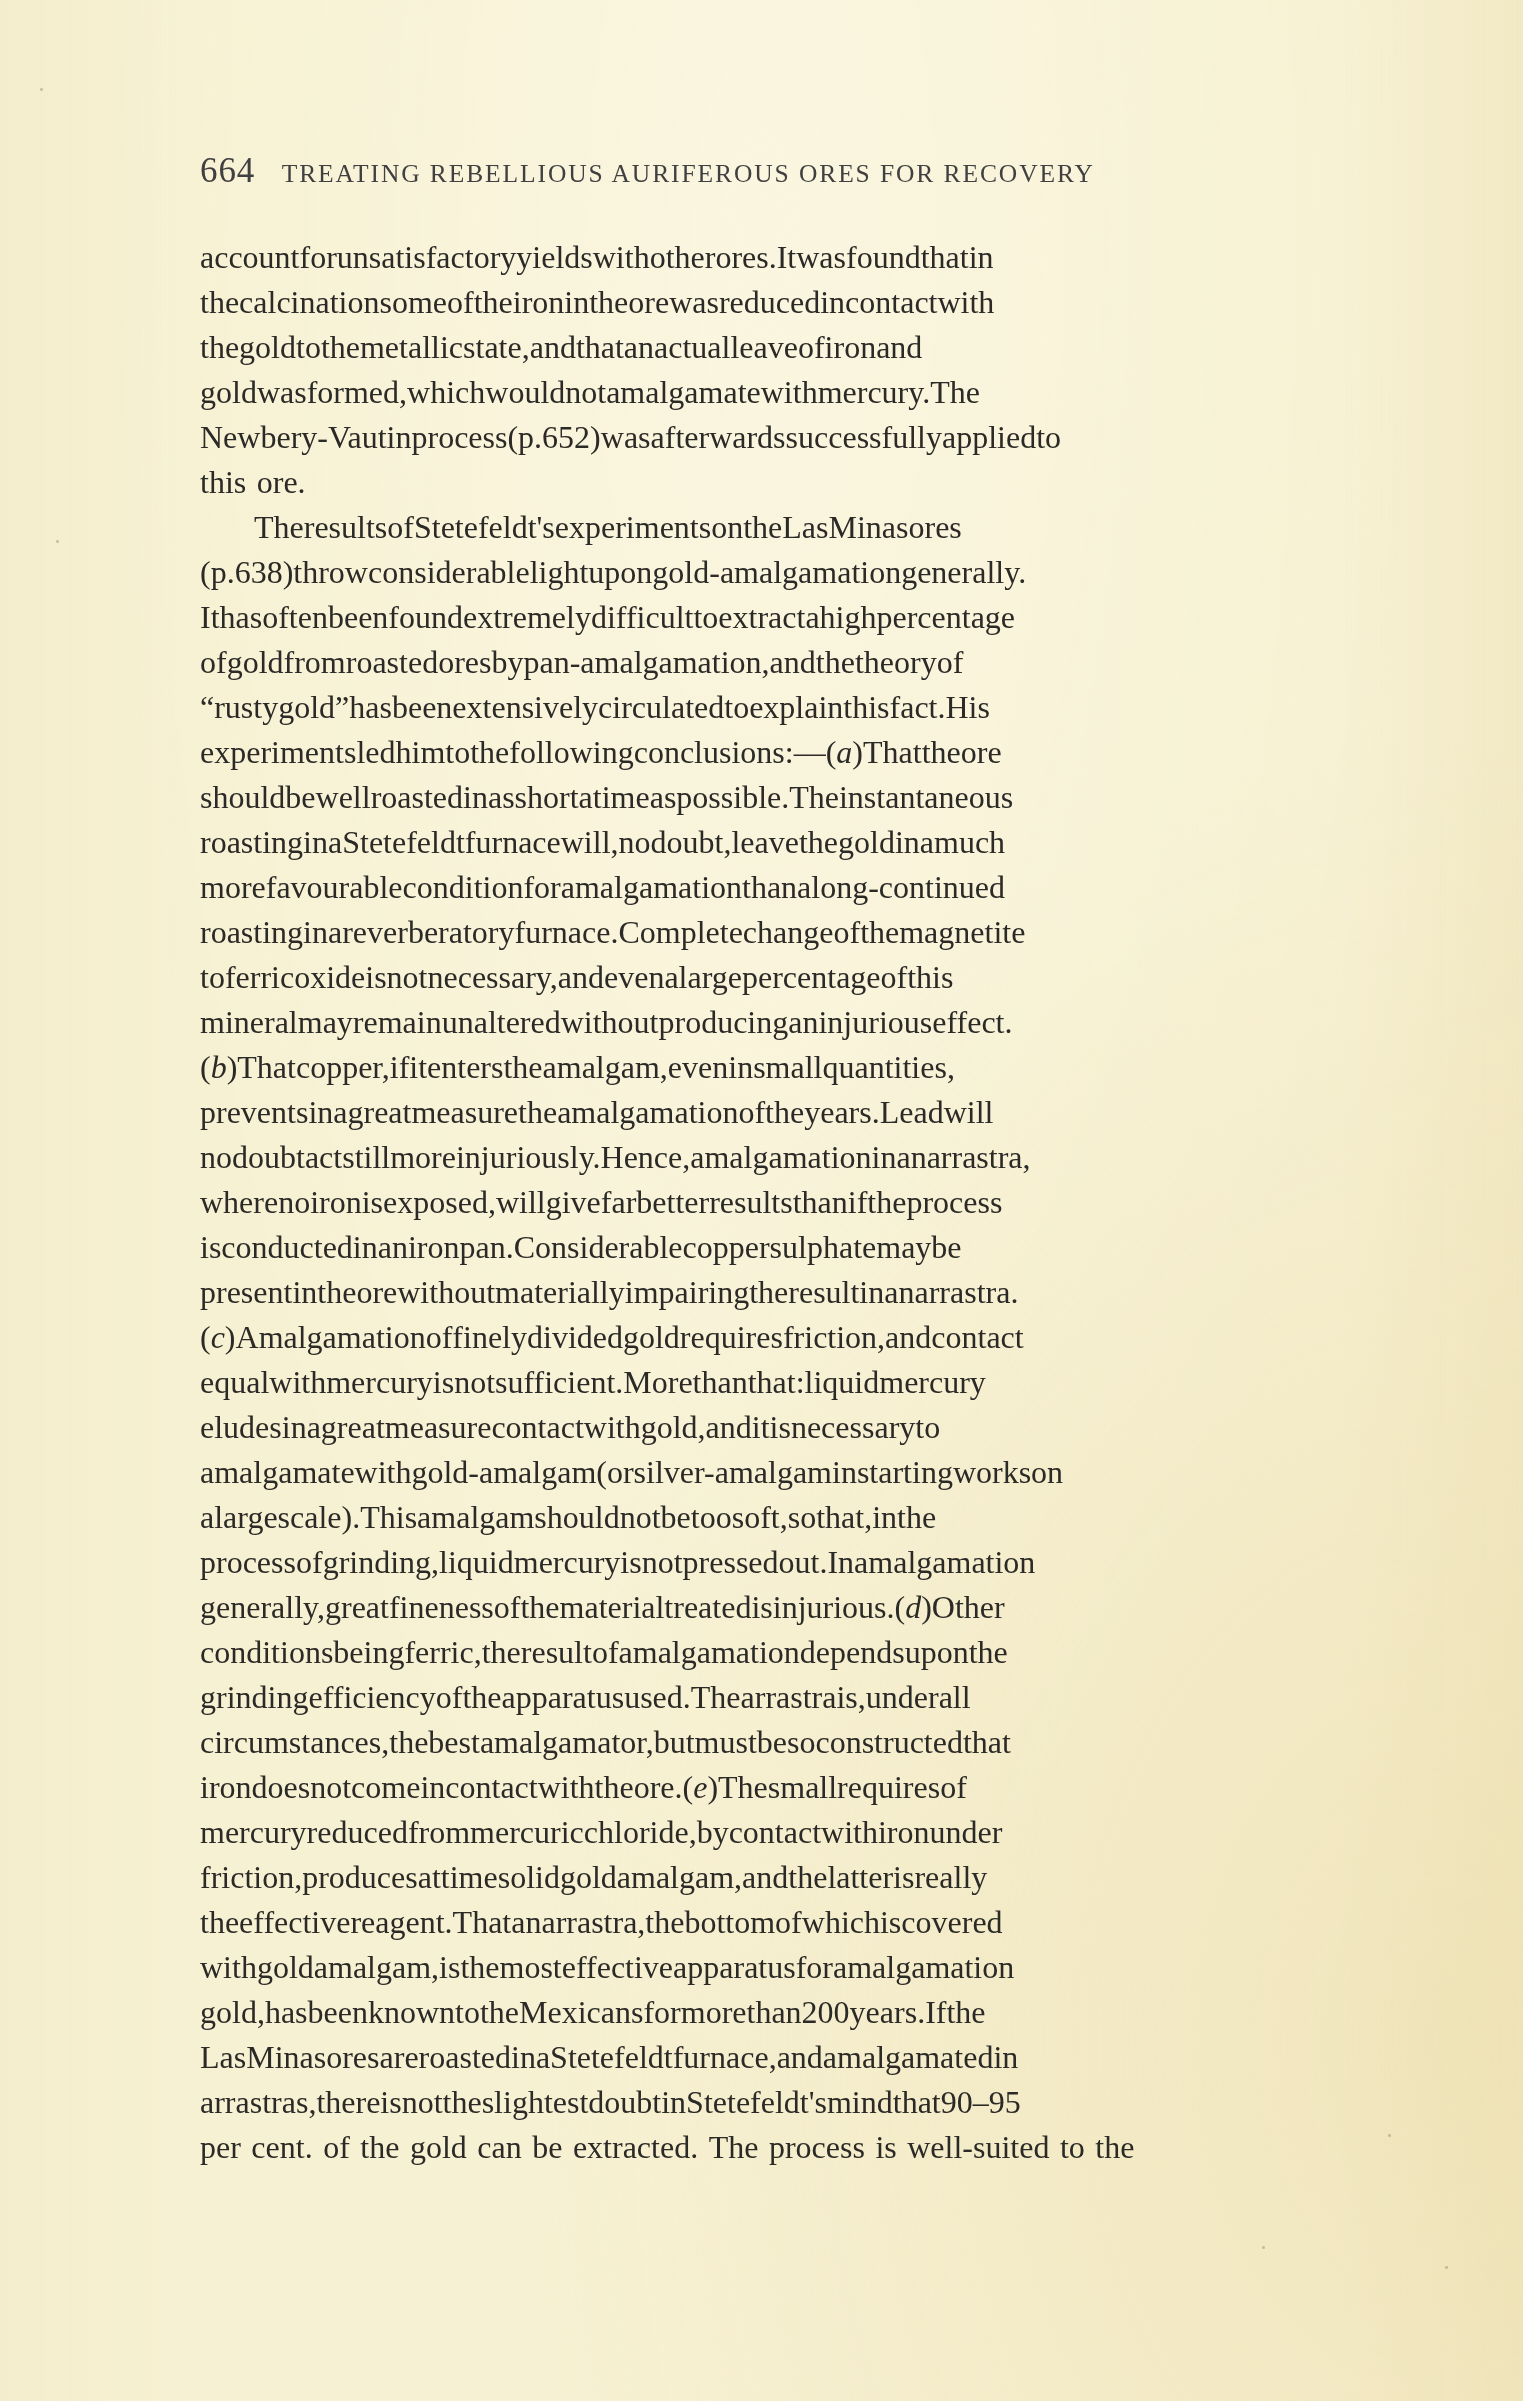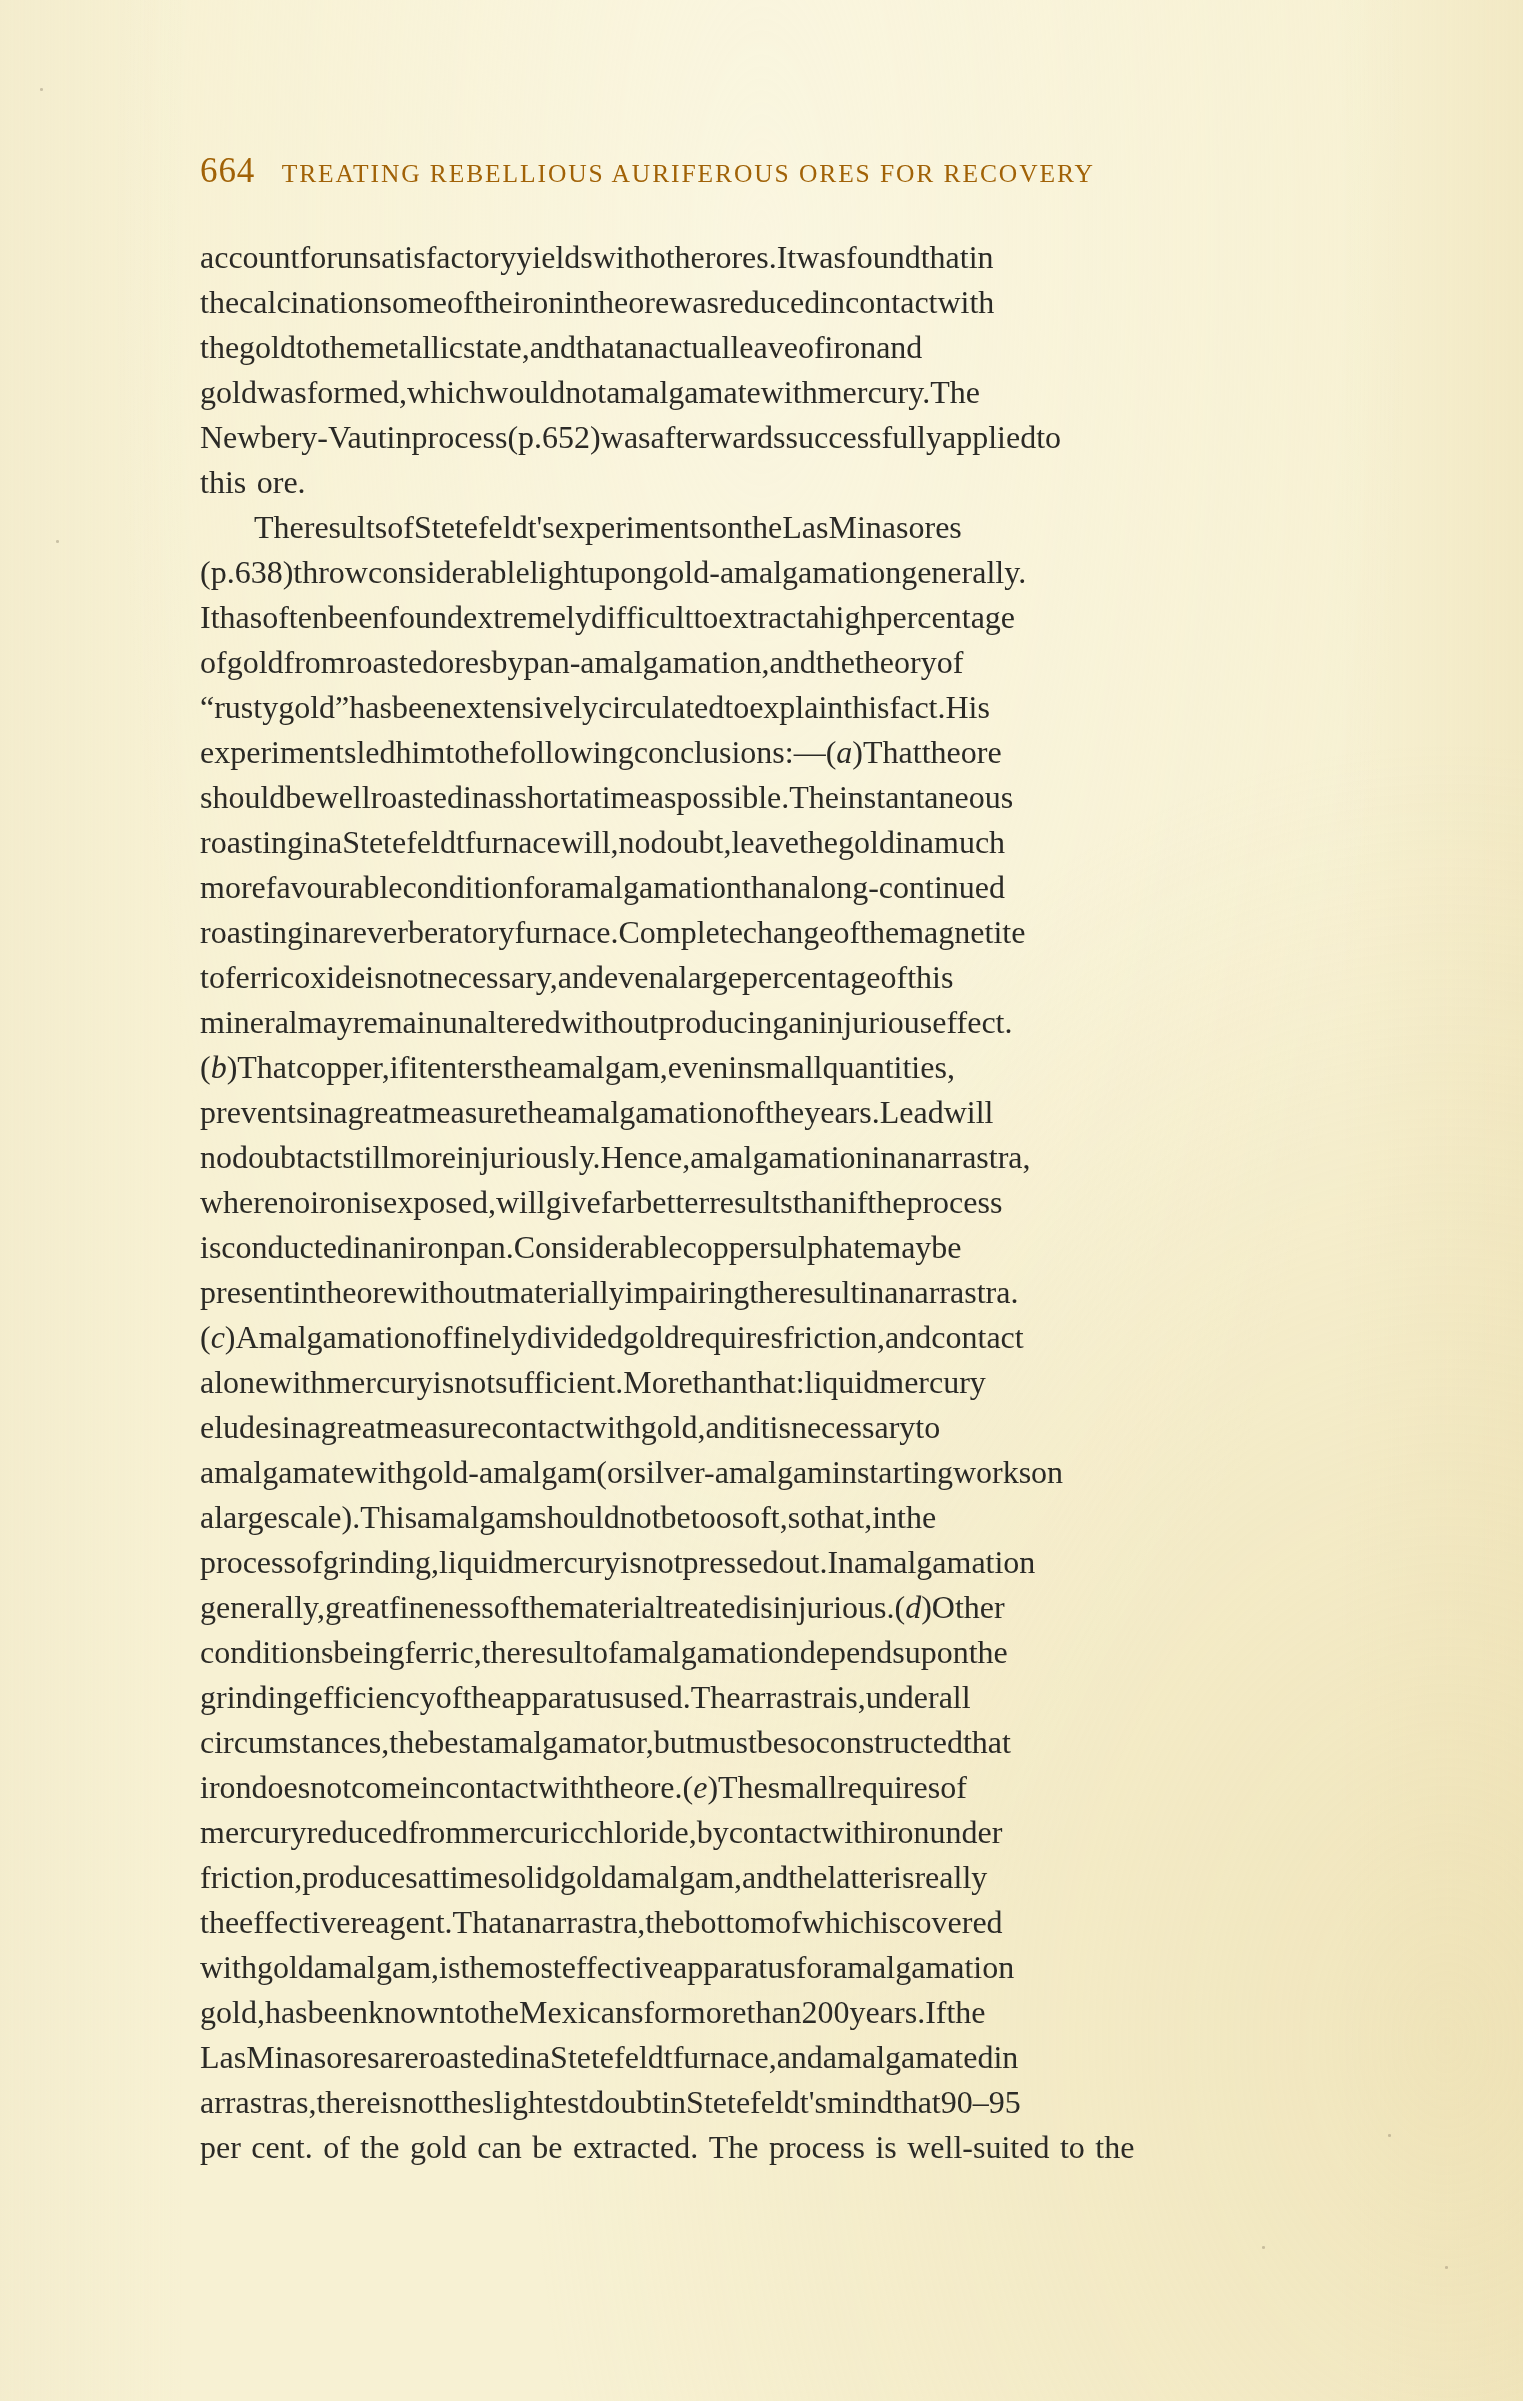--- a/index.html
+++ b/index.html
@@ -25,21 +25,21 @@
     width: 1524px;
     height: 2401px;
   }
   .running-head {
     position: absolute;
     left: 200px;
     top: 151px;
     width: 1195px;
     height: 44px;
     white-space: nowrap;
-    color: #a16207;
+    color: #404040;
   }
   .folio {
     font-size: 35px;
     letter-spacing: 0.9px;
     display: inline-block;
     vertical-align: baseline;
     font-family: "Liberation Serif", "DejaVu Serif", serif;
   }
   .head-title {
     font-size: 25.5px;
@@ -407,21 +407,21 @@
           <span class="w">of</span>
           <span class="w">finely</span>
           <span class="w">divided</span>
           <span class="w">gold</span>
           <span class="w">requires</span>
           <span class="w">friction,</span>
           <span class="w">and</span>
           <span class="w">contact</span>
         </div>
         <div class="jline">
-          <span class="w">alone</span>
+          <span class="w">equal</span>
           <span class="w">with</span>
           <span class="w">mercury</span>
           <span class="w">is</span>
           <span class="w">not</span>
           <span class="w">sufficient.</span>
           <span class="w">More</span>
           <span class="w">than</span>
           <span class="w">that</span>
           <span class="w">:</span>
           <span class="w">liquid</span>

